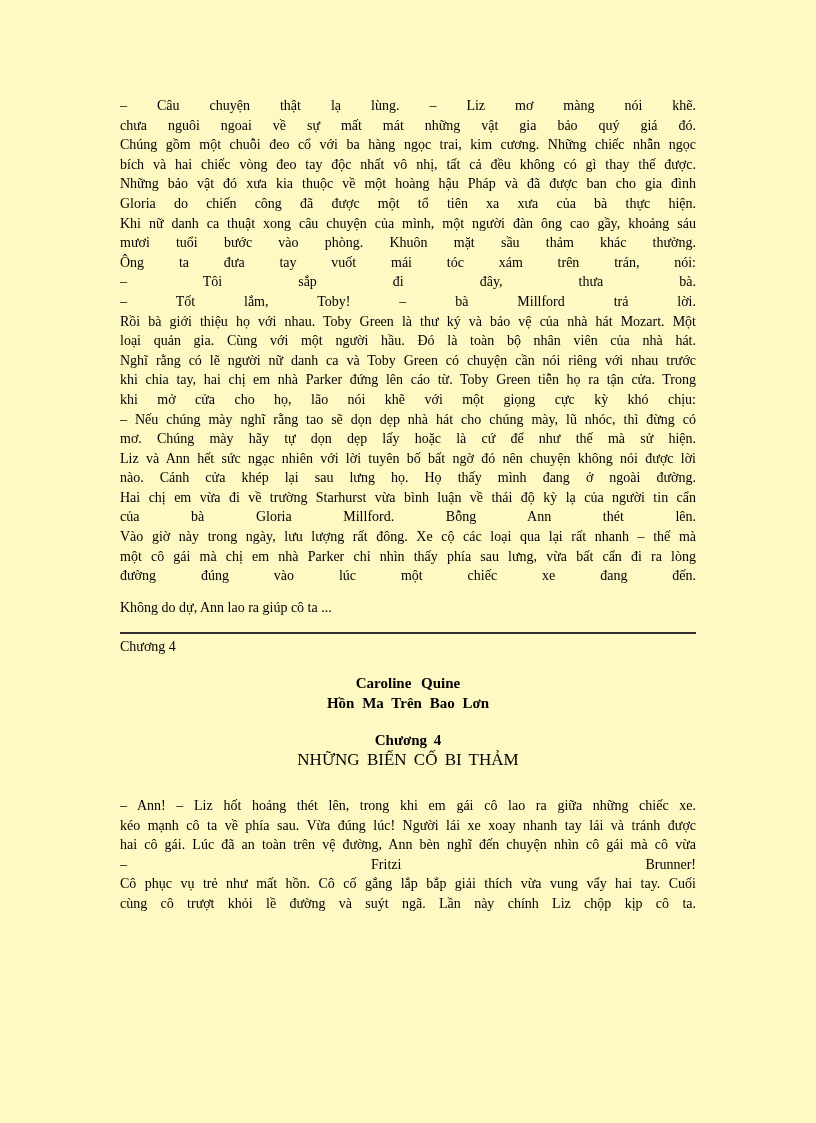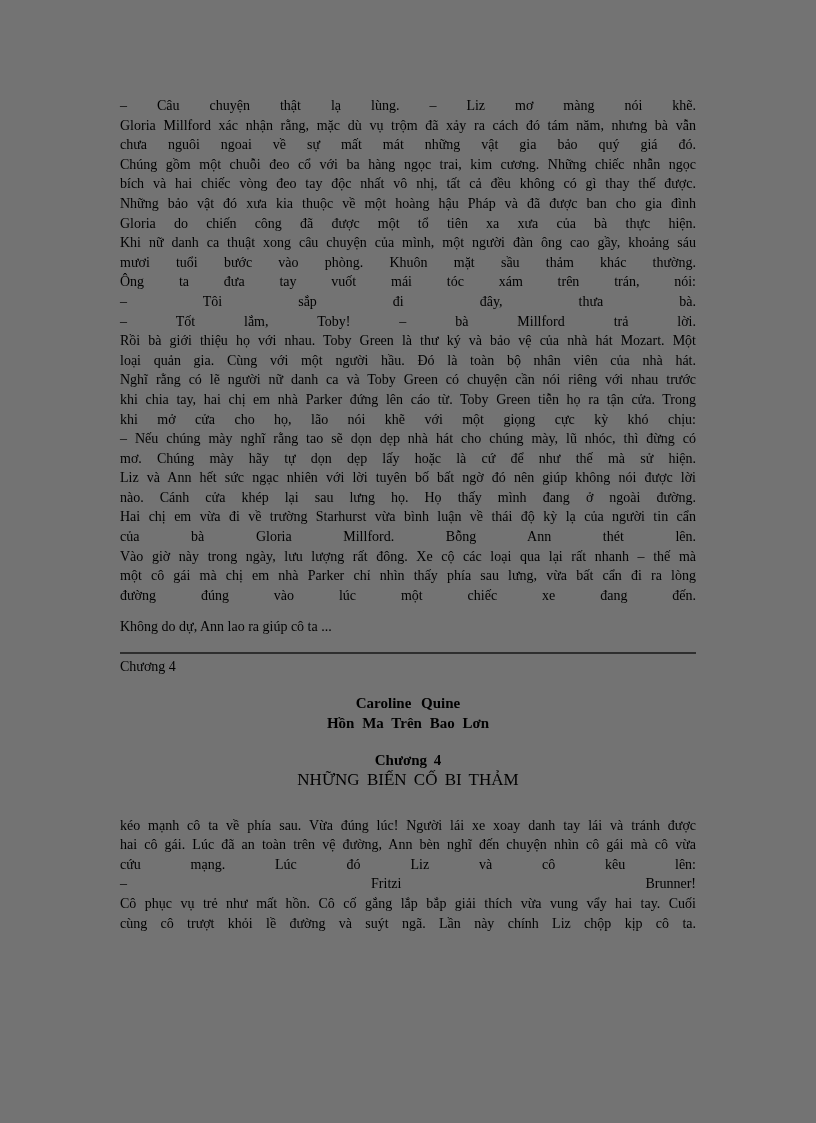--- a/index.html
+++ b/index.html
@@ -7,21 +7,21 @@
   body {
     width: 816px;
     height: 1123px;
     font-family: "Liberation Serif", serif;
     color: #000000;
     overflow: hidden;
   }
   .page {
     width: 816px;
     height: 1123px;
-    background: #737373;
+    background: #fef9c3;
     padding: 96px 120px 30px 120px;
   }
   .line {
     font-size: 14px;
     line-height: 19.6px;
     text-align: justify;
     text-align-last: justify;
     word-spacing: normal;
   }
   .line.plain {
@@ -48,58 +48,57 @@
   .h.chapter-title { margin-top: 0; font-size: 17px; word-spacing: 3px; font-weight: normal; }
   .para.second { margin-top: 26px; }
 </style>
 </head>
 <body>
 
 <div class="page">
 
   <div class="para first">
     <div class="line">– Câu chuyện thật lạ lùng. – Liz mơ màng nói khẽ.</div>
-    <div class="line">Gloria Millford xác nhận rằng, mặc dù vụ trộm đã xảy ra cách đó tám năm, nhưng bà vẫn</div>
     <div class="line">chưa nguôi ngoai về sự mất mát những vật gia bảo quý giá đó.</div>
     <div class="line">Chúng gồm một chuỗi đeo cổ với ba hàng ngọc trai, kim cương. Những chiếc nhẫn ngọc</div>
     <div class="line">bích và hai chiếc vòng đeo tay độc nhất vô nhị, tất cả đều không có gì thay thế được.</div>
     <div class="line">Những bảo vật đó xưa kia thuộc về một hoàng hậu Pháp và đã được ban cho gia đình</div>
     <div class="line">Gloria do chiến công đã được một tổ tiên xa xưa của bà thực hiện.</div>
     <div class="line">Khi nữ danh ca thuật xong câu chuyện của mình, một người đàn ông cao gầy, khoảng sáu</div>
     <div class="line">mươi tuổi bước vào phòng. Khuôn mặt sầu thảm khác thường.</div>
     <div class="line">Ông ta đưa tay vuốt mái tóc xám trên trán, nói:</div>
     <div class="line">– Tôi sắp đi đây, thưa bà.</div>
     <div class="line">– Tốt lắm, Toby! – bà Millford trả lời.</div>
     <div class="line">Rồi bà giới thiệu họ với nhau. Toby Green là thư ký và bảo vệ của nhà hát Mozart. Một</div>
     <div class="line">loại quản gia. Cùng với một người hầu. Đó là toàn bộ nhân viên của nhà hát.</div>
     <div class="line">Nghĩ rằng có lẽ người nữ danh ca và Toby Green có chuyện cần nói riêng với nhau trước</div>
     <div class="line">khi chia tay, hai chị em nhà Parker đứng lên cáo từ. Toby Green tiễn họ ra tận cửa. Trong</div>
     <div class="line">khi mở cửa cho họ, lão nói khẽ với một giọng cực kỳ khó chịu:</div>
     <div class="line">– Nếu chúng mày nghĩ rằng tao sẽ dọn dẹp nhà hát cho chúng mày, lũ nhóc, thì đừng có</div>
     <div class="line">mơ. Chúng mày hãy tự dọn dẹp lấy hoặc là cứ để như thế mà sử hiện.</div>
-    <div class="line">Liz và Ann hết sức ngạc nhiên với lời tuyên bố bất ngờ đó nên giúp không nói được lời</div>
+    <div class="line">Liz và Ann hết sức ngạc nhiên với lời tuyên bố bất ngờ đó nên chuyện không nói được lời</div>
     <div class="line">nào. Cánh cửa khép lại sau lưng họ. Họ thấy mình đang ở ngoài đường.</div>
     <div class="line">Hai chị em vừa đi về trường Starhurst vừa bình luận về thái độ kỳ lạ của người tin cẩn</div>
     <div class="line">của bà Gloria Millford. Bỗng Ann thét lên.</div>
     <div class="line">Vào giờ này trong ngày, lưu lượng rất đông. Xe cộ các loại qua lại rất nhanh – thế mà</div>
     <div class="line">một cô gái mà chị em nhà Parker chỉ nhìn thấy phía sau lưng, vừa bất cẩn đi ra lòng</div>
     <div class="line">đường đúng vào lúc một chiếc xe đang đến.</div>
     <div class="line plain">Không do dự, Ann lao ra giúp cô ta ...</div>
   </div>
 
   <div class="pagebreak-rule"></div>
   <div class="break-label">Chương 4</div>
 
   <div class="h author">Caroline Quine</div>
   <div class="h book-title">Hồn Ma Trên Bao Lơn</div>
   <div class="h chapter">Chương 4</div>
   <div class="h chapter-title">NHỮNG BIẾN CỐ BI THẢM</div>
 
   <div class="para second">
-    <div class="line">kéo mạnh cô ta về phía sau. Vừa đúng lúc! Người lái xe xoay danh tay lái và tránh được</div>
+    <div class="line">– Ann! – Liz hốt hoảng thét lên, trong khi em gái cô lao ra giữa những chiếc xe.</div>
+    <div class="line">kéo mạnh cô ta về phía sau. Vừa đúng lúc! Người lái xe xoay nhanh tay lái và tránh được</div>
     <div class="line">hai cô gái. Lúc đã an toàn trên vệ đường, Ann bèn nghĩ đến chuyện nhìn cô gái mà cô vừa</div>
-    <div class="line">cứu mạng. Lúc đó Liz và cô kêu lên:</div>
     <div class="line">– Fritzi Brunner!</div>
     <div class="line">Cô phục vụ trẻ như mất hồn. Cô cố gắng lắp bắp giải thích vừa vung vẩy hai tay. Cuối</div>
     <div class="line">cùng cô trượt khỏi lề đường và suýt ngã. Lần này chính Liz chộp kịp cô ta.</div>
   </div>
 
 </div>
 
 </body></html>

